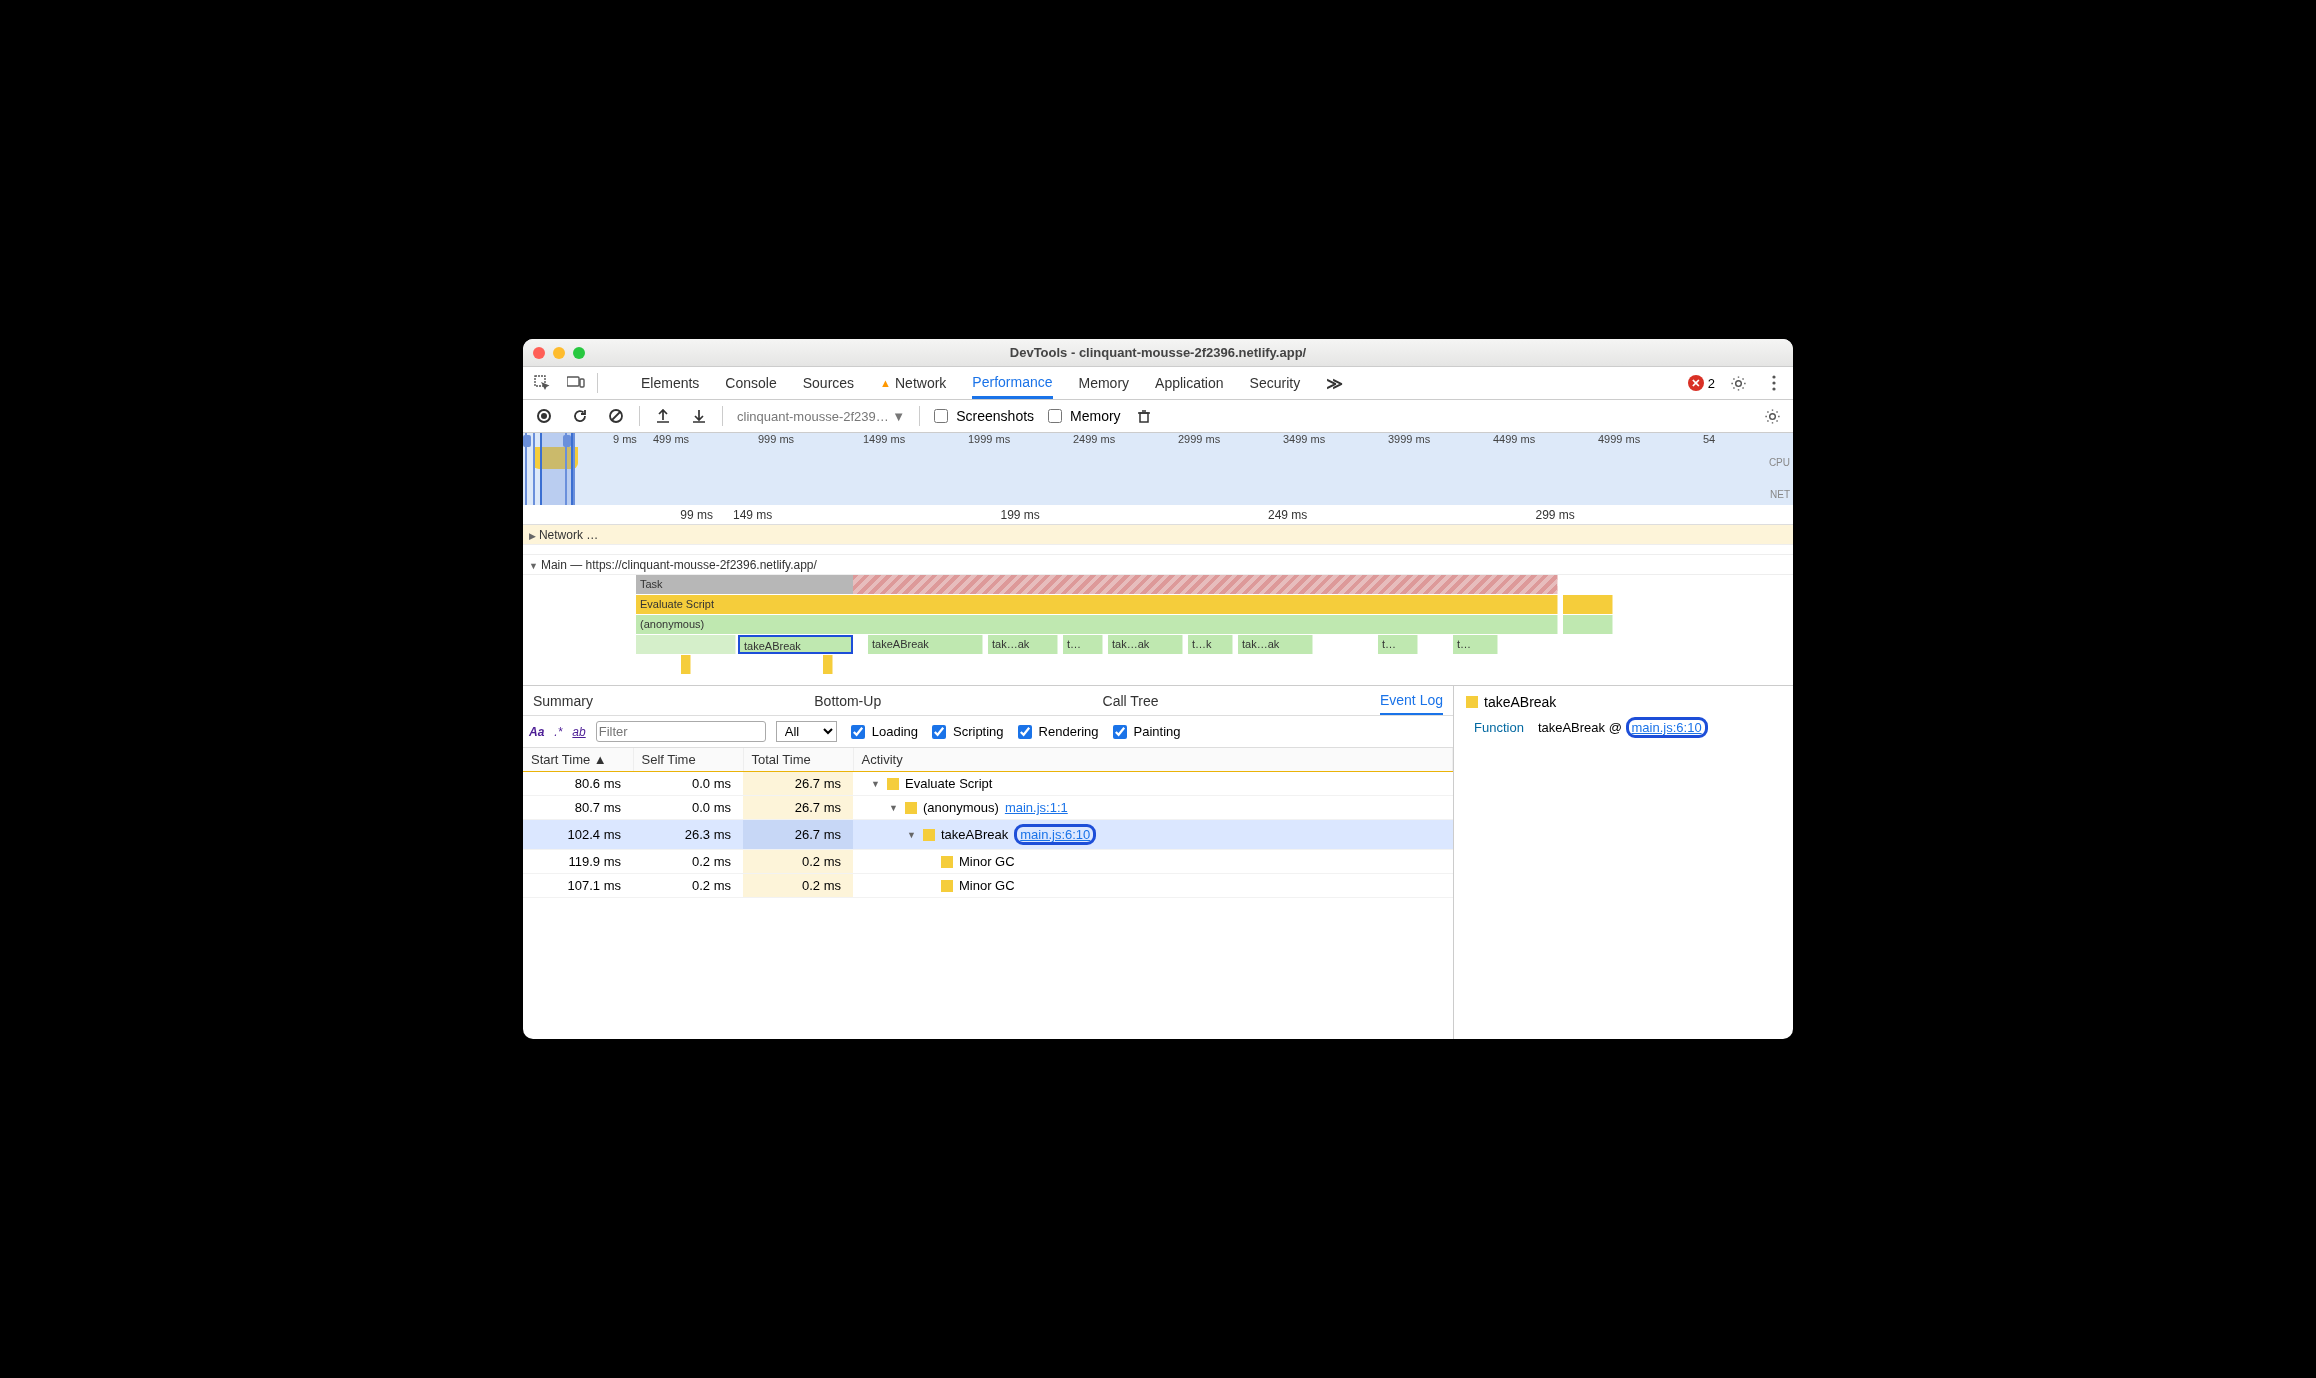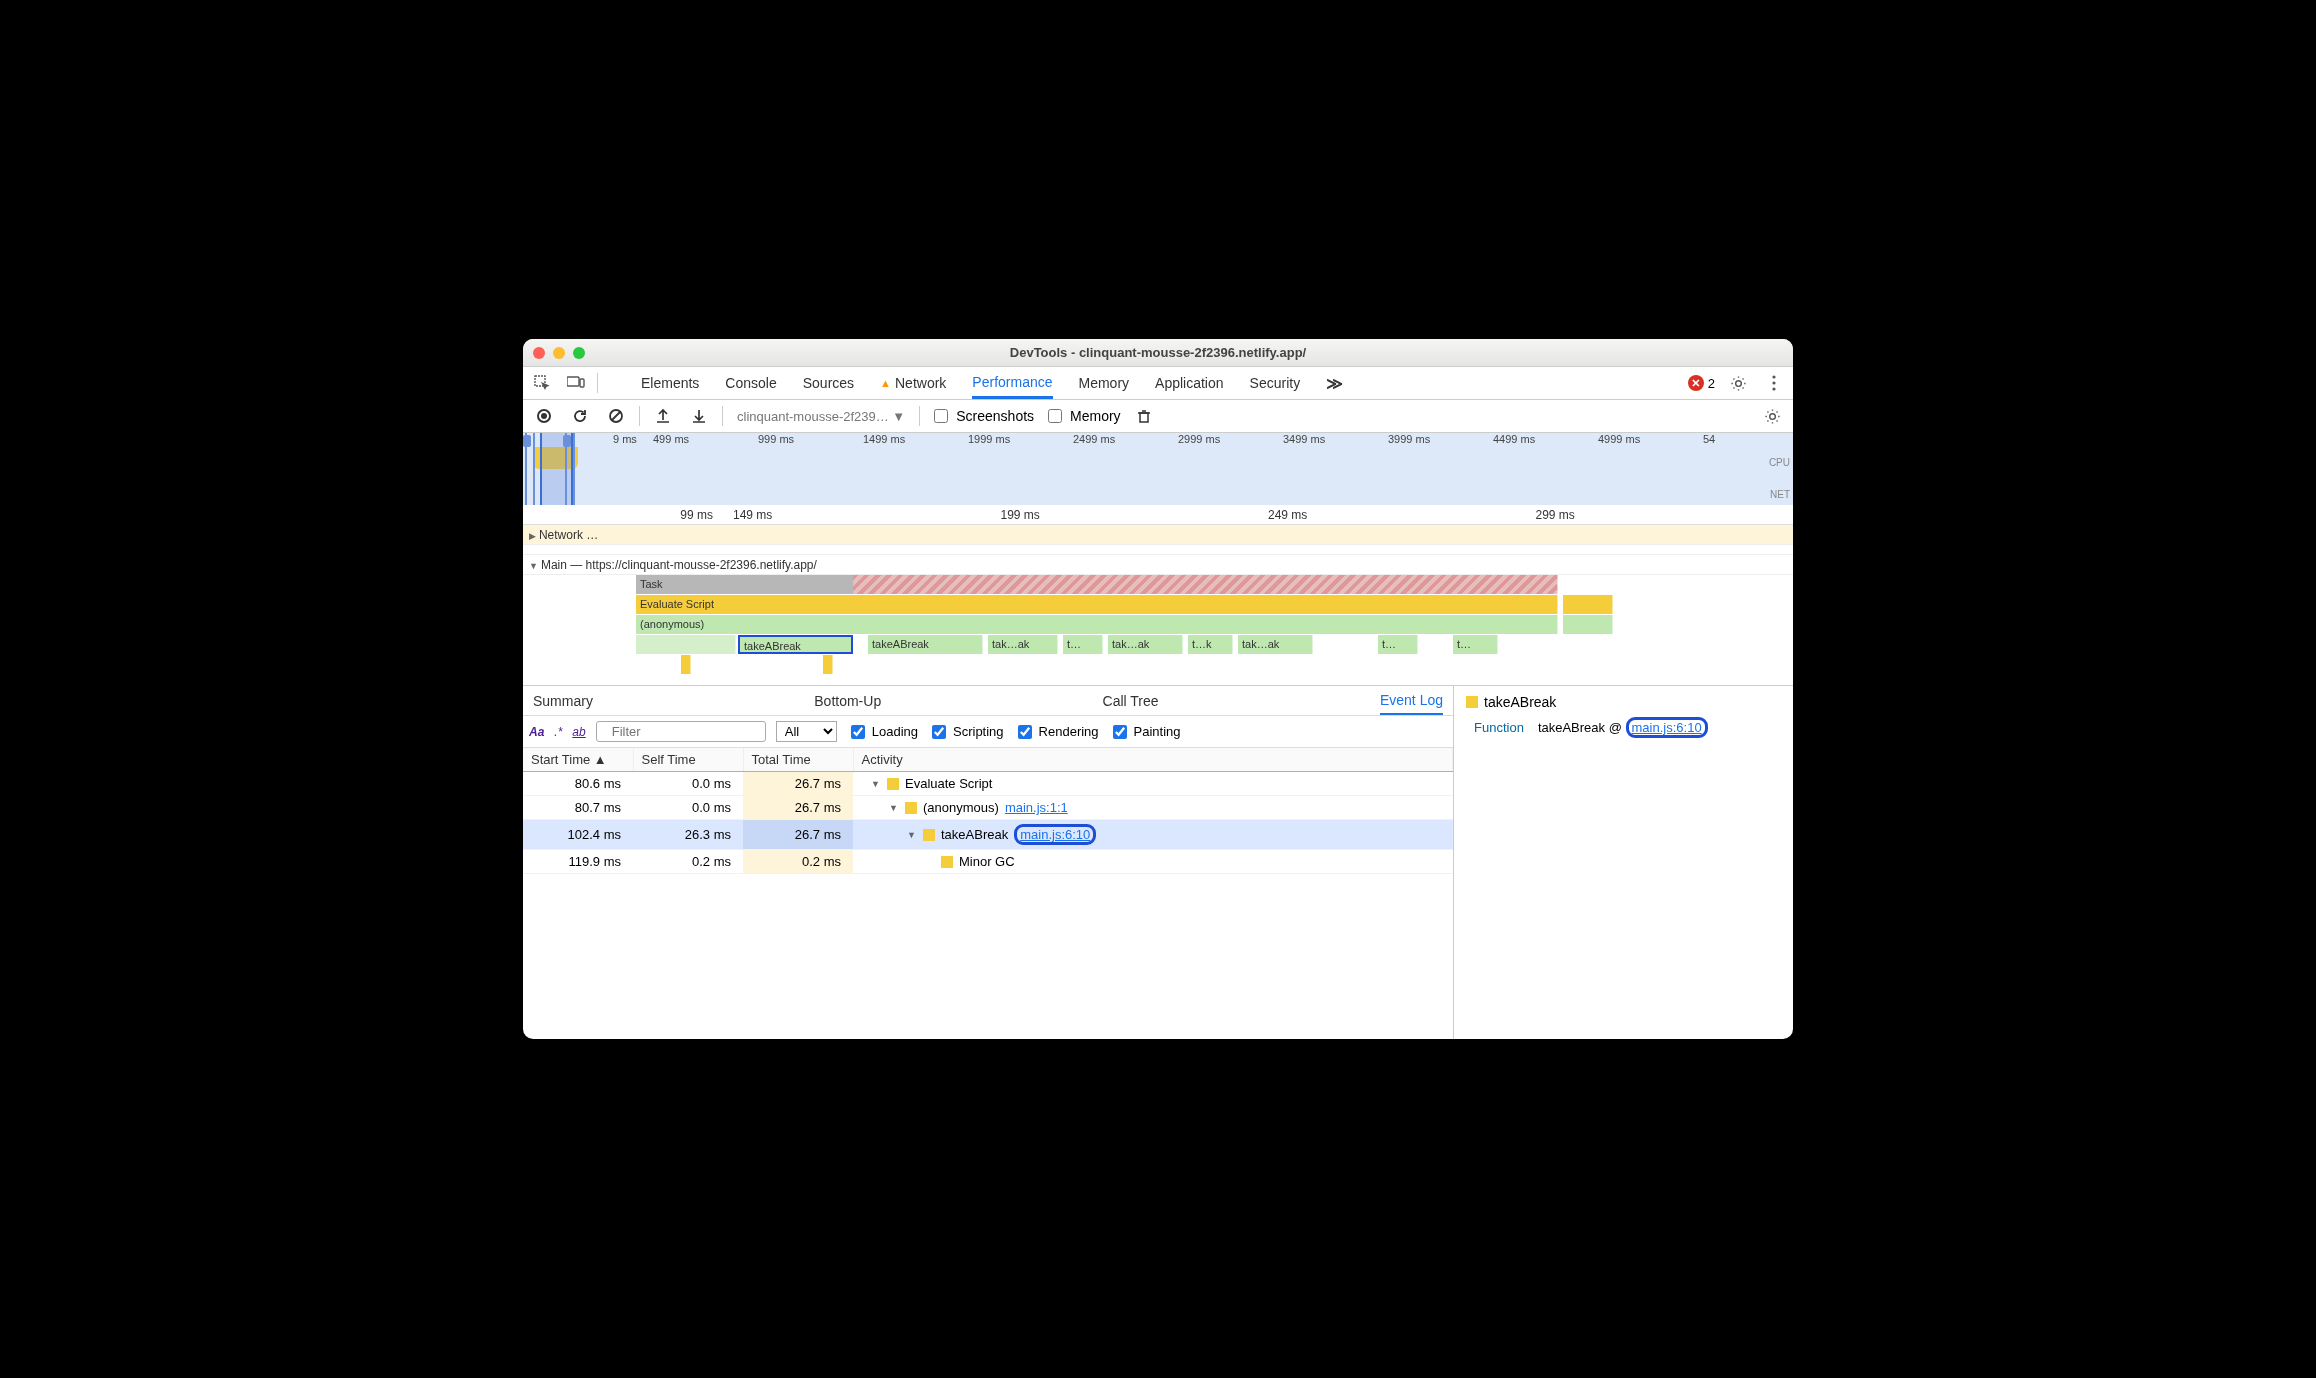--- a/index.html
+++ b/index.html
@@ -43,21 +43,21 @@
   .flame-container { position:relative; flex:0 0 auto; }
   .flame-row { height:20px; position:relative; }
   .flame-bar { position:absolute; height:19px; font-size:11px; line-height:19px; padding-left:4px; white-space:nowrap; overflow:hidden; color:#333; border-right:1px solid rgba(255,255,255,.5);}
   .bottom-pane { display:flex; flex:1; border-top:1px solid #ccc; min-height:0;}
   .bleft { flex:1; display:flex; flex-direction:column; min-width:0;}
   .bright { width:340px; border-left:1px solid #ccc; padding:8px 12px; font-size:13px;}
   .subtabs { height:30px; display:flex; align-items:center; gap:24px; padding:0 10px; border-bottom:1px solid #ddd; font-size:14px; color:#333;justify-content:space-between;}
   .subtab { cursor:pointer; height:100%; display:flex; align-items:center;}
   .subtab.active { color:#1a73e8; border-bottom:2px solid #1a73e8; }
   .filterbar { height:32px; display:flex; align-items:center; gap:10px; padding:0 6px; border-bottom:1px solid #ddd; font-size:13px;}
-  .filterbar input[type=text]{ width:170px; padding:2px 15px; border:1px solid #aaa; border-radius:3px; font-size:13px;}
+  .filterbar input[type=text]{ width:170px; padding:2px 2px; border:1px solid #aaa; border-radius:3px; font-size:13px;}
   .filterbar select{ font-size:13px; padding:1px 20px 1px 4px; border:1px solid #aaa; background:#fff;}
   .ftxt { font-size:12px; color:#4c1d95;font-style:italic; }
   .ck { display:flex; align-items:center; gap:4px;}
   .ck input{accent-color:#1a73e8;}
   table.el { width:100%; border-collapse:collapse; font-size:13px; }
   table.el th { text-align:left; font-weight:400; color:#333; padding:4px 8px; border-bottom:1px solid #eab308; border-right:1px solid #eee; background:#fafafa;}
   table.el td { padding:4px 8px; border-bottom:1px solid #f2f2f2; }
   table.el td.num { text-align:right; padding-right:12px; font-variant-numeric:tabular-nums;}
   tr.selected td { background:#dbe7ff;}
   .totcol { background:#fdf4d9;}
@@ -343,20 +343,32 @@
               <td class="num">0.2 ms</td>
               <td class="num totcol">0.2 ms</td>
               <td>
                 <div class="activity" style="padding-left:64px">
                   <span class="tree-exp"></span>
                   <span class="sq"></span>
                   <span>Minor GC</span>
                 </div>
               </td>
             </tr>
+            <tr>
+              <td class="num">107.1 ms</td>
+              <td class="num">0.2 ms</td>
+              <td class="num totcol">0.2 ms</td>
+              <td>
+                <div class="activity" style="padding-left:64px">
+                  <span class="tree-exp"></span>
+                  <span class="sq"></span>
+                  <span>Minor GC</span>
+                </div>
+              </td>
+            </tr>
           </tbody>
       </table>
     </div>
     <div class="bright">
       <div class="hdr">
         <span class="sq"></span>
         <span>takeABreak</span>
       </div>
       <div class="row">
         <span class="lbl">Function</span>

